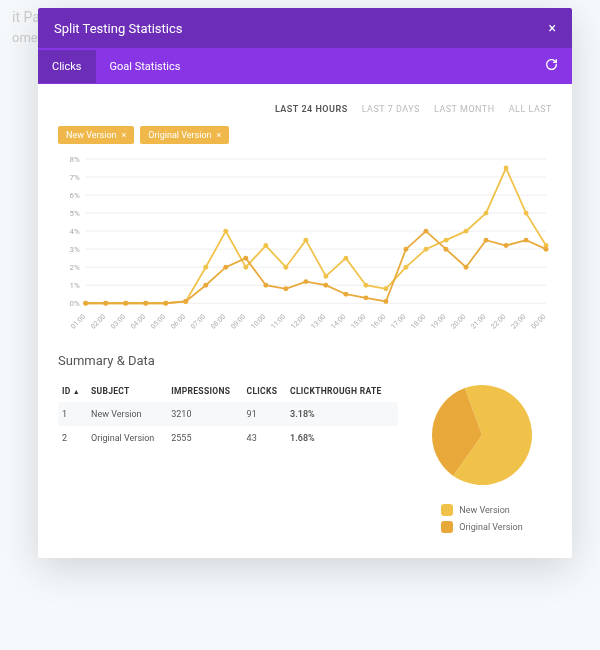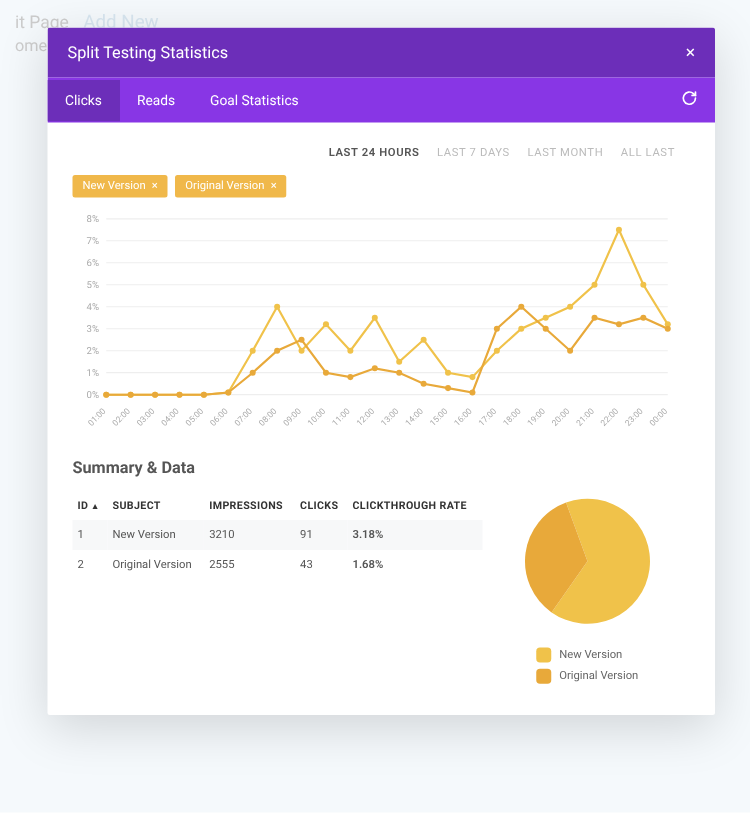--- a/index.html
+++ b/index.html
@@ -15,21 +15,21 @@
 .backdrop {
   position: absolute;
   top: 0; left: 0; right: 0;
   height: 60px;
   padding: 8px 12px;
   color: #ccc;
   font-size: 14px;
 }
 .modal {
   position: absolute;
-  top: 22px;
+  top: 8px;
   left: 38px;
   right: 28px;
   background: #fff;
   box-shadow: 0 10px 40px rgba(0,0,0,0.15);
   border-radius: 2px;
   overflow: hidden;
 }
 .modal-header {
   background: #6c2eb9;
   color: #fff;
@@ -56,21 +56,21 @@
 }
 .tab.active {
   background: #6c2eb9;
 }
 .tabs .spacer { flex: 1; }
 .refresh {
   padding: 10px 14px;
   cursor: pointer;
 }
 .body {
-  padding: 12px 32px 20px 20px;
+  padding: 12px 20px 20px 20px;
 }
 .timeranges {
   display: flex;
   justify-content: flex-end;
   gap: 14px;
   font-size: 9px;
   color: #bbb;
   letter-spacing: 0.5px;
   margin: 8px 0 12px 0;
 }
@@ -92,21 +92,21 @@
   gap: 5px;
 }
 .chip .x { cursor: pointer; }
 .chart {
   width: 100%;
   height: 180px;
 }
 .section-title {
   font-size: 13px;
   color: #555;
-  font-weight: 700;
+  font-weight: 400;
   margin: 18px 0 12px 0;
 }
 .data-row {
   display: flex;
   gap: 14px;
 }
 .table {
   flex: 1;
 }
 .table table { width: 100%; border-collapse: collapse; font-size: 9px; }
@@ -159,21 +159,20 @@
 
 <div class="modal">
   <div class="modal-header">
     <span>Split Testing Statistics</span>
     <span class="close">×</span>
   </div>
 
   <div class="tabs">
     <div id="tabs-container" style="display:flex;">
         <div class="tab active">Clicks</div>
-        <div class="tab">Reads</div>
         <div class="tab">Goal Statistics</div>
       </div>
     <div class="spacer"></div>
     <div class="refresh">
       <svg width="13" height="13" viewBox="0 0 24 24" fill="none" stroke="#fff" stroke-width="2.5" stroke-linecap="round">
         <path d="M21 12a9 9 0 1 1-3-6.7L21 8"></path>
         <polyline points="21 3 21 8 16 8"></polyline>
       </svg>
     </div>
   </div>

